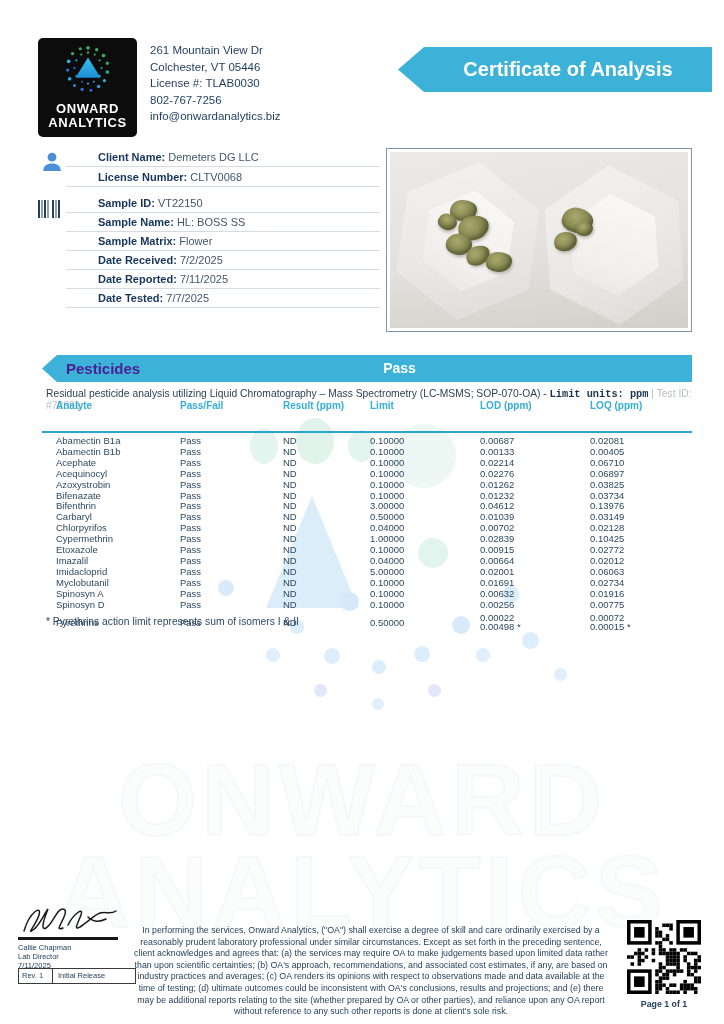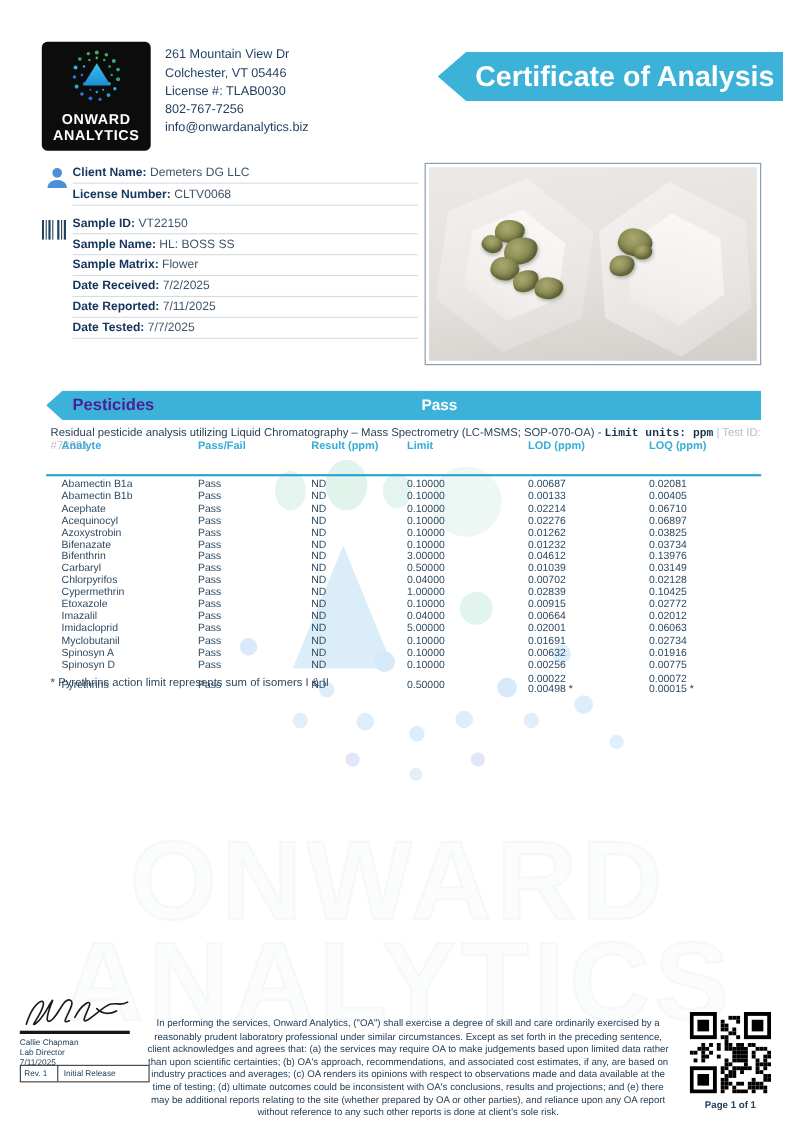--- a/index.html
+++ b/index.html
@@ -8,27 +8,27 @@
   .page { position:relative; width:724px; height:1024px; background:#fff; overflow:hidden; }
 
   
   .logo { position:absolute; left:38px; top:38px; width:99px; height:99px; background:#0c0c0c; border-radius:5px; }
   .logo svg { position:absolute; left:50%; top:4px; transform:translateX(-50%); }
   .logo-text { position:absolute; left:0; right:0; bottom:8px; text-align:center; color:#fff; font-weight:bold; font-size:13px; line-height:13.5px; letter-spacing:.6px; }
   .contact { position:absolute; left:150px; top:42px; font-size:11.5px; line-height:16.5px; color:#1d3c5e; }
   .banner { position:absolute; left:398px; top:47px; width:314px; height:45px; background:#3cb2d8;
             clip-path:polygon(0 50%, 26px 0, 100% 0, 100% 100%, 26px 100%); }
   .banner span { position:absolute; left:26px; right:0; top:0; bottom:0; display:flex; align-items:center; justify-content:center;
-                 color:#fff; font-weight:bold; font-size:26px; }
+                 color:#fff; font-weight:bold; font-size:20px; }
 
   
   .icon-abs { position:absolute; }
   .info-rows { position:absolute; width:314px; }
   .info-row { border-bottom:1px solid #d6dbe0; font-size:11px; color:#41566c; padding:4px 0 3px 0; }
-  .info-row .lbl { font-weight:bold; color:#15355c; }
+  .info-row .lbl { font-weight:bold; color:#15355c;margin-left:32px; }
   #client-rows { left:66px; top:147px; }
   #sample-rows { left:66px; top:194px; }
   #sample-rows .info-row { padding:3px 0 3px 0; }
 
   
   .photo { position:absolute; left:386px; top:148px; width:306px; height:184px; background:#fff; border:1px solid #8096ad; padding:3px; }
   .photo-inner { position:relative; width:100%; height:100%; overflow:hidden;
                  background:linear-gradient(172deg,#eceae7 0%,#e3e1dd 55%,#d2cfca 100%); }
   .hex { position:absolute; clip-path:polygon(50% 2%, 94% 26%, 94% 74%, 50% 98%, 6% 74%, 6% 26%);
          background:linear-gradient(160deg,#f4f3f1 0%,#e9e7e4 60%,#dcd9d5 100%); }

